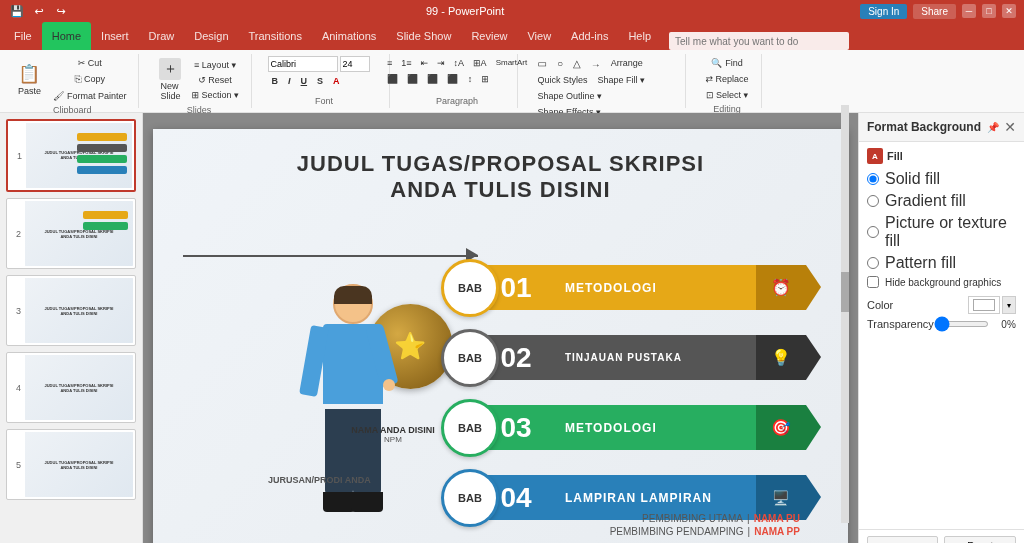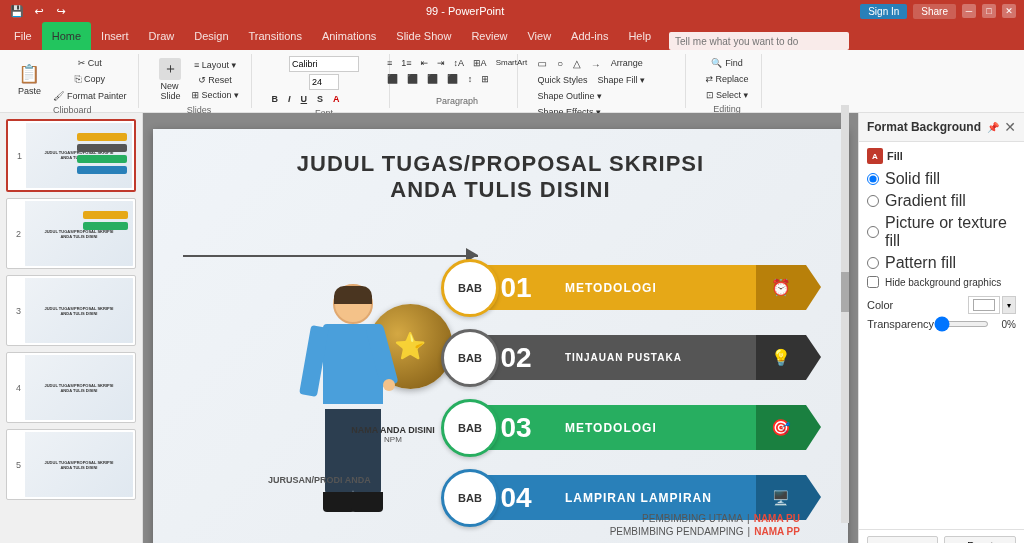--- a/index.html
+++ b/index.html
@@ -40,21 +40,21 @@
     .panel-title { font-size: 12px; font-weight: bold; color: #333; }
     .panel-close { cursor: pointer; color: #666; font-size: 14px; }
     .radio-option { display: flex; align-items: center; gap: 6px; margin-bottom: 4px; }
     .radio-option input[type=radio] { width: 12px; height: 12px; }
     .radio-label { font-size: 16px; color: #333; }
     .checkbox-option { display: flex; align-items: center; gap: 6px; margin-bottom: 4px; }
     .checkbox-option input[type=checkbox] { width: 12px; height: 12px; }
     .color-row { display: flex; align-items: center; justify-content: space-between; margin-bottom: 4px; }
     .color-label { font-size: 11px; color: #333; }
     .color-swatch { width: 32px; height: 18px; background: white; border: 1px solid #ccc; cursor: pointer; display: flex; align-items: center; justify-content: center; }
-    .transparency-row { display: flex; align-items: center; justify-content: flex-end; margin-bottom: 0; }
+    .transparency-row { display: flex; align-items: center; justify-content: flex-start; margin-bottom: 0; }
     .trans-label { font-size: 11px; color: #333; }
     .trans-slider { width: 70px; height: 8px; }
     .trans-value { font-size: 11px; color: #333; width: 30px; text-align: right; }
     .panel-footer { padding: 6px 8px; border-top: 1px solid #e0e0e0; display: flex; gap: 6px; }
     .panel-footer-btn { flex: 1; padding: 4px; font-size: 10px; border: 1px solid #ccc; background: #f5f5f5; cursor: pointer; border-radius: 2px; text-align: center; }
 
     
     .mini-slide { width: 100%; height: 100%; background: linear-gradient(135deg, #eef2f6, #e0e8f0); position: relative; display: flex; align-items: center; justify-content: center; }
     .mini-bars { position: absolute; right: 5px; top: 10px; display: flex; flex-direction: column; gap: 3px; }
     .mini-bar { height: 8px; border-radius: 2px; }
@@ -134,21 +134,21 @@
         <div class="ribbon-btn">≡ Layout ▾</div>
         <div class="ribbon-btn">↺ Reset</div>
         <div class="ribbon-btn">⊞ Section ▾</div>
       </div>
     </div>
     <div class="ribbon-group-label">Slides</div>
   </div>
 
   <div class="ribbon-group" style="width:130px;">
     <div style="display:flex;flex-direction:column;gap:2px;width:100%;">
-      <div style="display:flex;gap:2px;align-items:center;flex-direction:column;">
+      <div style="display:flex;gap:2px;align-items:flex-start;">
         <input type="text" value="Calibri" style="width: 70px; height: 16px; font-size: 9px; border: 1px solid rgb(204, 204, 204); padding: 0px 2px;">
         <input type="text" value="24" style="width: 30px; height: 16px; font-size: 9px; border: 1px solid rgb(204, 204, 204); padding: 0px 2px;">
       </div>
       <div style="display:flex;gap:2px;font-size:11px;font-weight:bold;">
         <div class="ribbon-btn" style="font-weight:bold;">B</div>
         <div class="ribbon-btn" style="font-style:italic;">I</div>
         <div class="ribbon-btn" style="text-decoration:underline;">U</div>
         <div class="ribbon-btn">S</div>
         <div class="ribbon-btn" style="font-size:9px;color:#c00;">A</div>
       </div>

